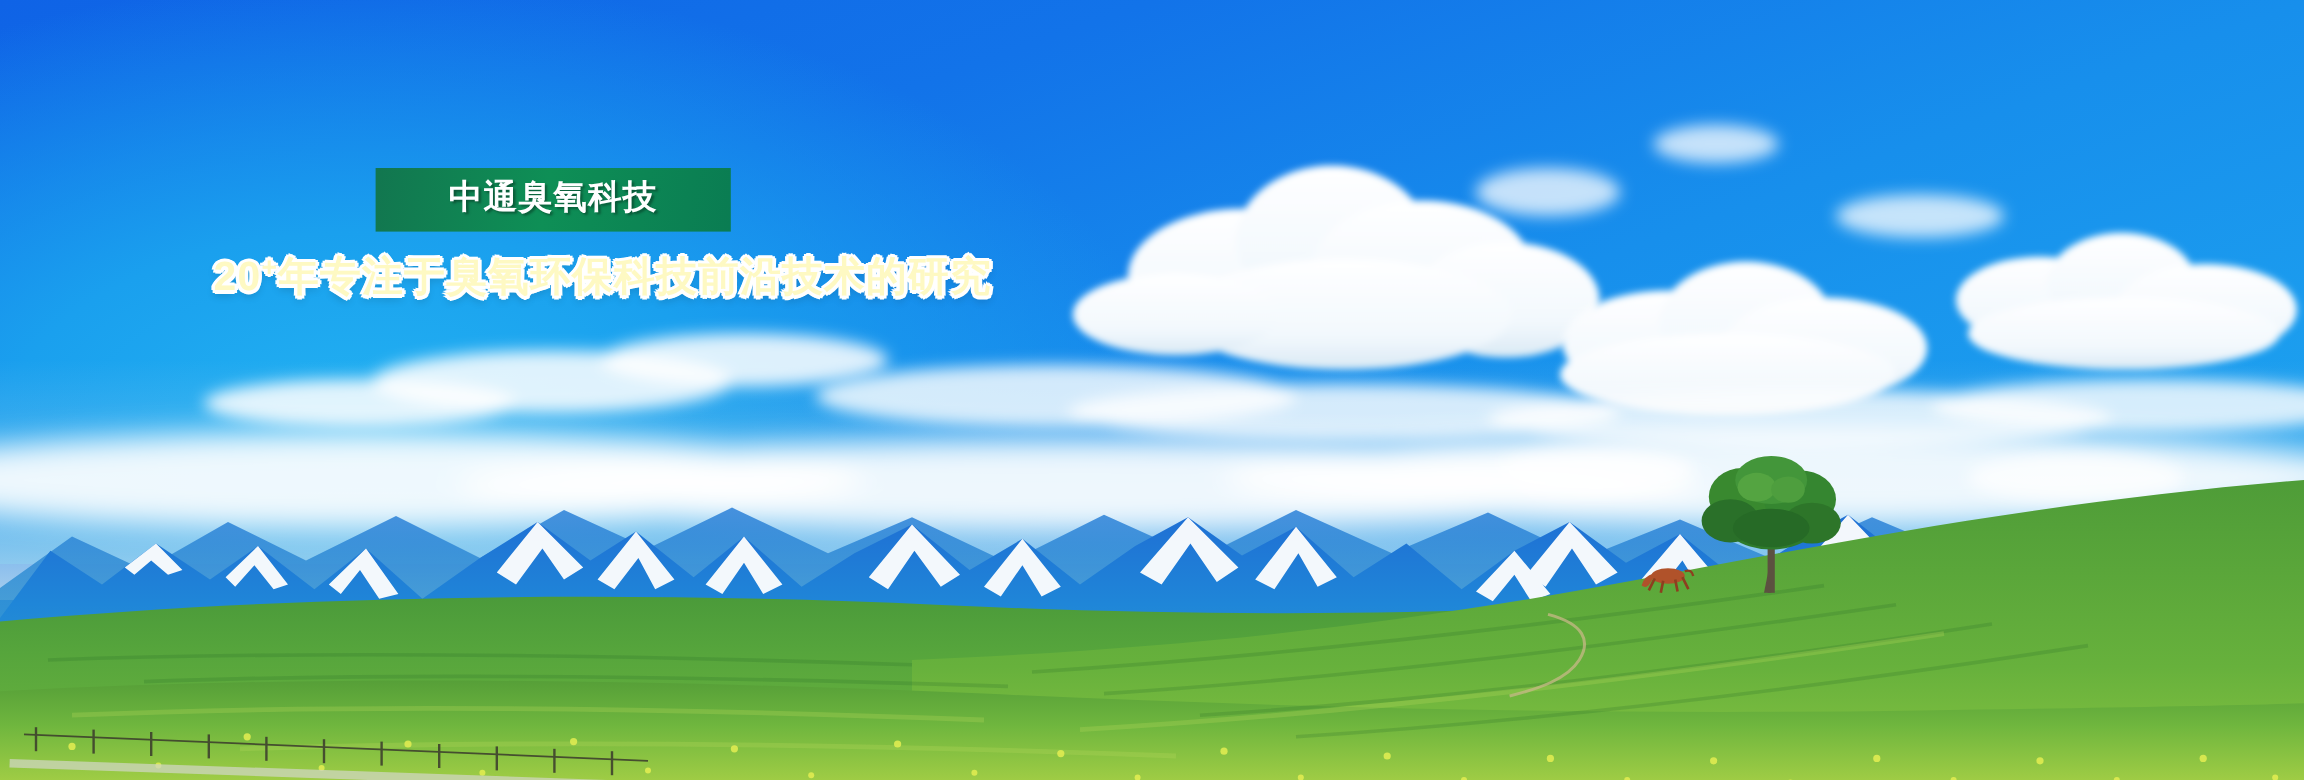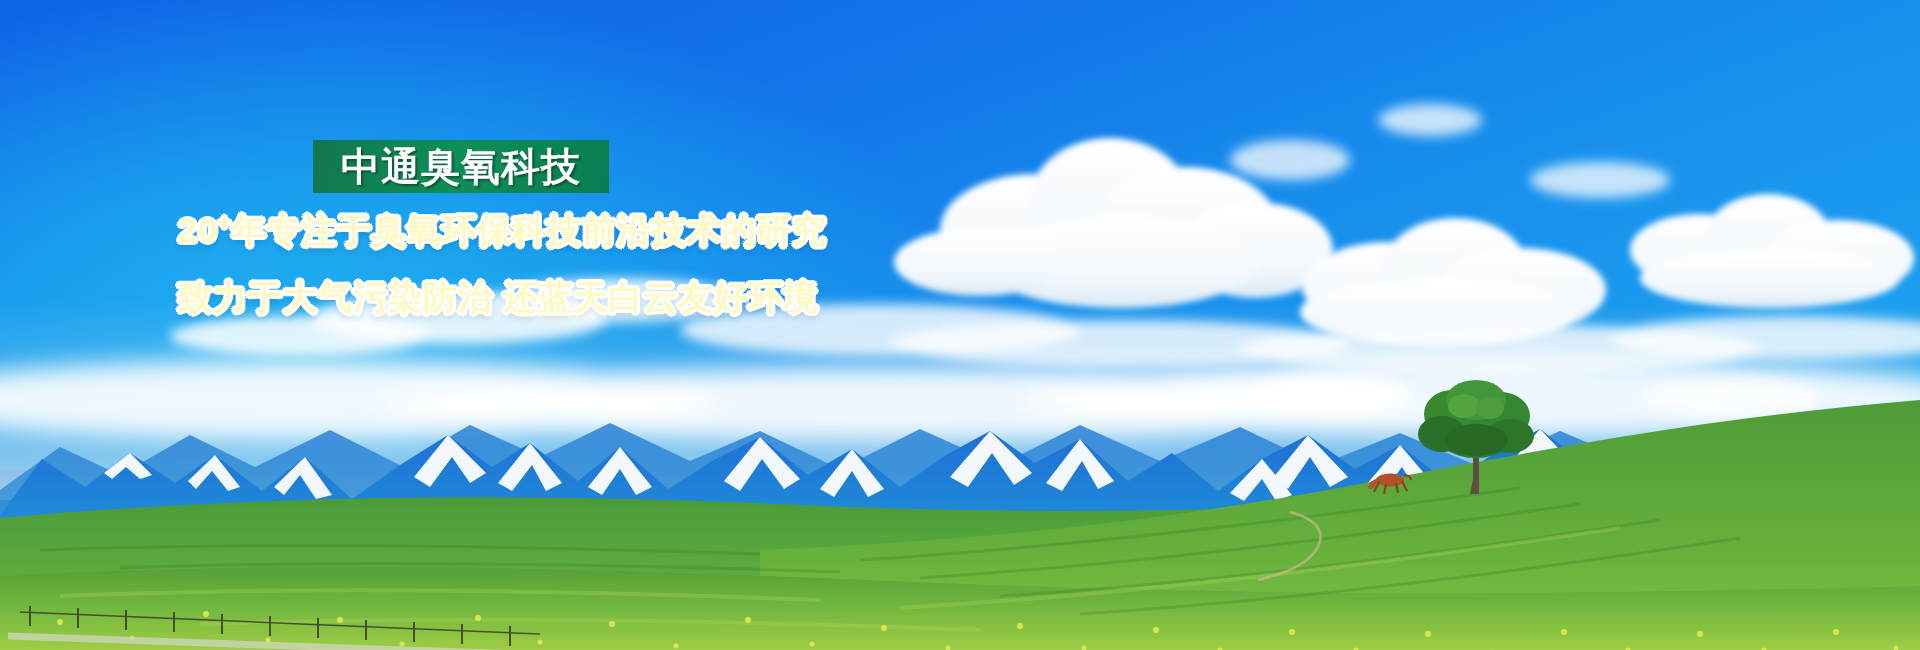--- a/index.html
+++ b/index.html
@@ -28,22 +28,22 @@
   .textblock{position:absolute;left:0;top:0;width:1920px;height:650px;pointer-events:none;}
   .textblock > *{pointer-events:auto;}
 
   .title-plate{
     position:absolute;left:313px;top:140px;
     width:296px;height:53px;
     background:linear-gradient(100deg,#12764f 0%,#0e8f56 48%,#0a7c52 100%);
     display:flex;align-items:center;justify-content:center;
   }
   .title-plate .title-text{
-    font-family:Liberation Sans, sans-serif;
-    font-size:39px;font-weight:bold;color:#ffffff;
+    font-family:Liberation Mono, monospace;
+    font-size:28px;font-weight:bold;color:#ffffff;
     letter-spacing:1px;line-height:1;
     white-space:nowrap;
     text-shadow:2px 2px 2px rgba(0,0,0,.35);
   }
 
   .sub{
     position:absolute;
     font-family:"Liberation Sans","DejaVu Sans",sans-serif;
     font-weight:bold;
     color:#fef9c3;
@@ -301,19 +301,16 @@
   <div class="textblock">
 
     <div class="title-plate">
       <div class="title-text">中通臭氧科技</div>
     </div>
 
     <div class="sub sub1">
       <span>20</span><span class="sup">+</span><span>年专注于臭氧环保科技前沿技术的研究</span>
     </div>
 
-    <div class="sub sub2">
-      <span>致力于大气污染防治  还蓝天白云友好环境</span>
-    </div>
 
   </div>
 
 </div>
 
 </body></html>

